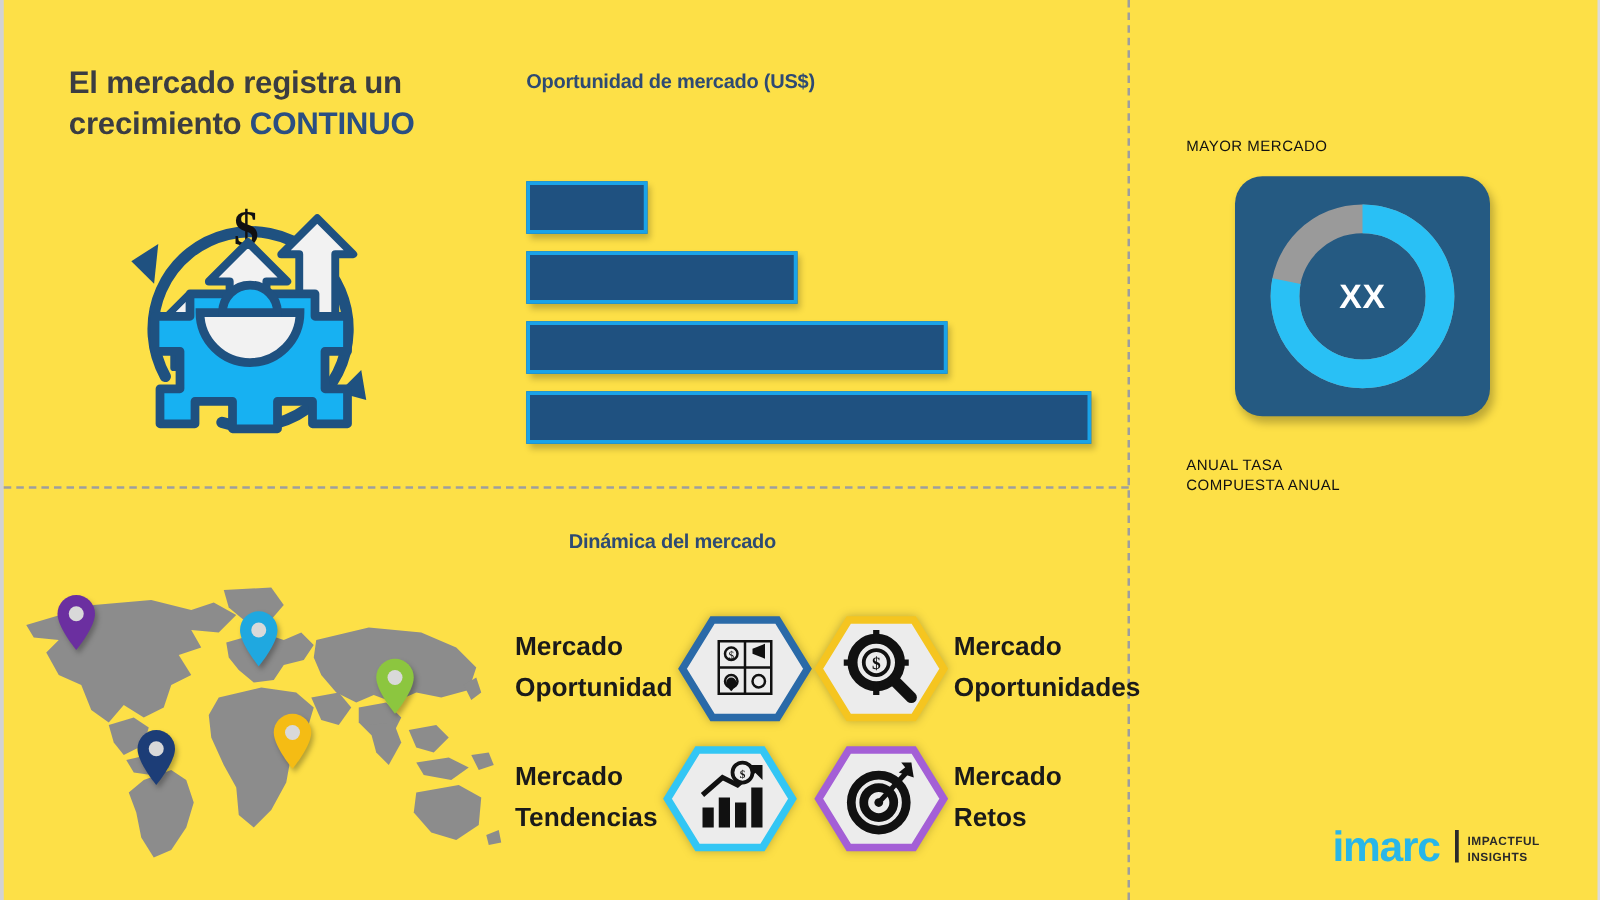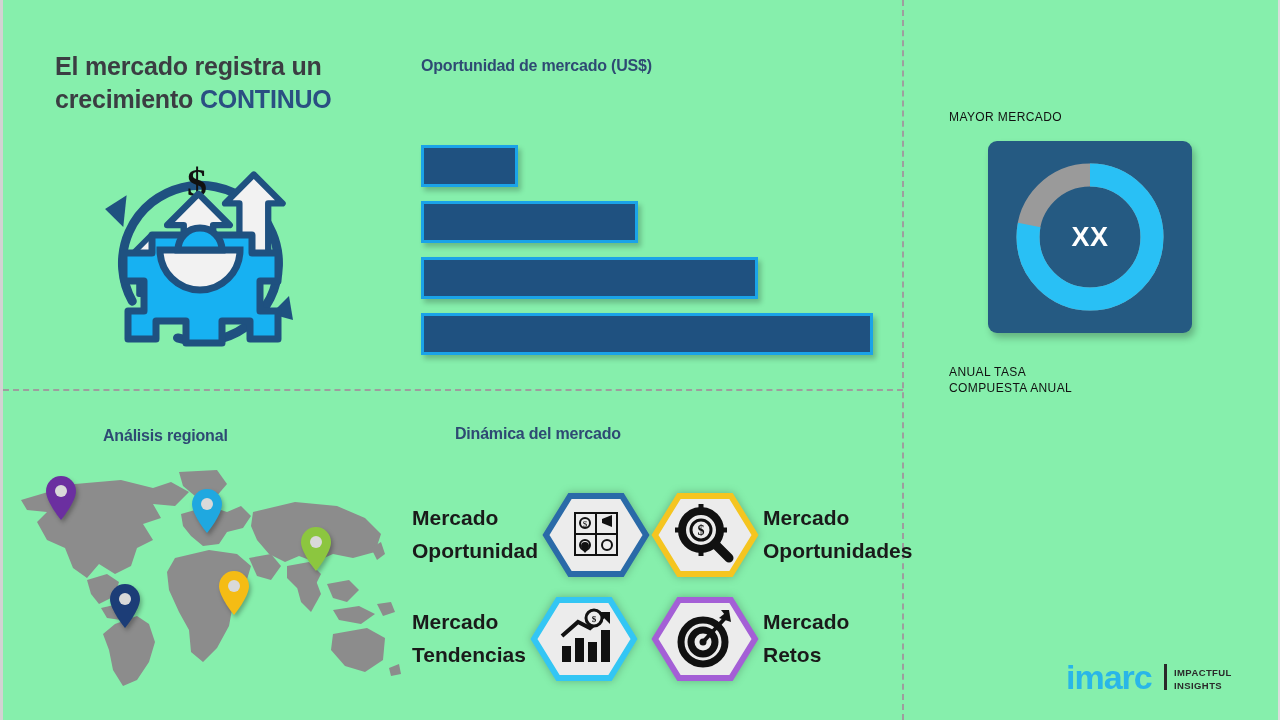--- a/index.html
+++ b/index.html
@@ -6,21 +6,21 @@
   * { margin:0; padding:0; box-sizing:border-box; }
   html, body {
     width:1280px; height:720px;
     background:#f2f2f2;
     font-family:"Liberation Sans", sans-serif;
     overflow:hidden;
   }
   #canvas {
     position:relative;
     width:1280px; height:720px;
-    background:#86efac;
+    background:#fde047;
     border-left:3px solid #d2d2d2;
     border-right:2px solid #dcdcdc;
   }
 
   
   .divider-v {
     position:absolute; left:899px; top:0; width:0;
     height:720px;
     border-left:2px dashed #9e9e9e;
   }
@@ -87,21 +87,21 @@
   .panel-title {
     position:absolute; width:280px; text-align:left;
     font-size:12px; font-weight:normal; color:#111;
     letter-spacing:0.4px; line-height:1.32;
   }
   #kpi1-title { left:946px; top:110px; }
   #kpi2-title { left:946px; top:365px; }
 
   .kpi-card {
     position:absolute; width:204px; height:192px;
-    background:#255a82; border-radius:9px;
+    background:#255a82; border-radius:22px;
     box-shadow:3px 5px 7px rgba(0,0,0,0.25);
     display:flex; align-items:center; justify-content:center;
   }
   #kpi1-card { left:985px; top:141px; }
   #kpi2-card { left:985px; top:420px; }
   .kpi-card svg { display:block; }
   .kpi-value {
     position:absolute;
     font-size:27px; font-weight:bold; color:#fff;
     letter-spacing:0.5px;
@@ -154,21 +154,20 @@
 
   <div class="head-blue" id="chart-title">Oportunidad de mercado (US$)</div>
 
   <div id="bar-chart">
       <div class="bar" style="left: 0px; top: 0px; width: 97px; height: 42px; background: rgb(31, 81, 128); border-color: rgb(26, 163, 232);"></div>
       <div class="bar" style="left: 0px; top: 56px; width: 217px; height: 42px; background: rgb(31, 81, 128); border-color: rgb(26, 163, 232);"></div>
       <div class="bar" style="left: 0px; top: 112px; width: 337px; height: 42px; background: rgb(31, 81, 128); border-color: rgb(26, 163, 232);"></div>
       <div class="bar" style="left: 0px; top: 168px; width: 452px; height: 42px; background: rgb(31, 81, 128); border-color: rgb(26, 163, 232);"></div>
     </div>
 
-  <div class="head-blue" id="region-title">Análisis regional</div>
 
   <div id="map-wrap">
     <svg viewBox="0 0 400 228" preserveAspectRatio="none">
       <g fill="#8c8c8c">
 
         <path d="M18 38 L72 22 L118 18 L150 26 L168 20 L186 30 L172 44 L150 42 L158 56 L140 62
                  L150 78 L134 86 L128 104 L112 112 L96 102 L84 116 L70 106 L62 86 L44 78 L34 60
                  L44 50 L24 48 Z"></path>
         <path d="M84 118 L104 112 L116 120 L112 134 L96 142 L88 132 Z"></path>
         <path d="M98 146 L124 140 L132 152 L118 158 L104 156 Z"></path>

